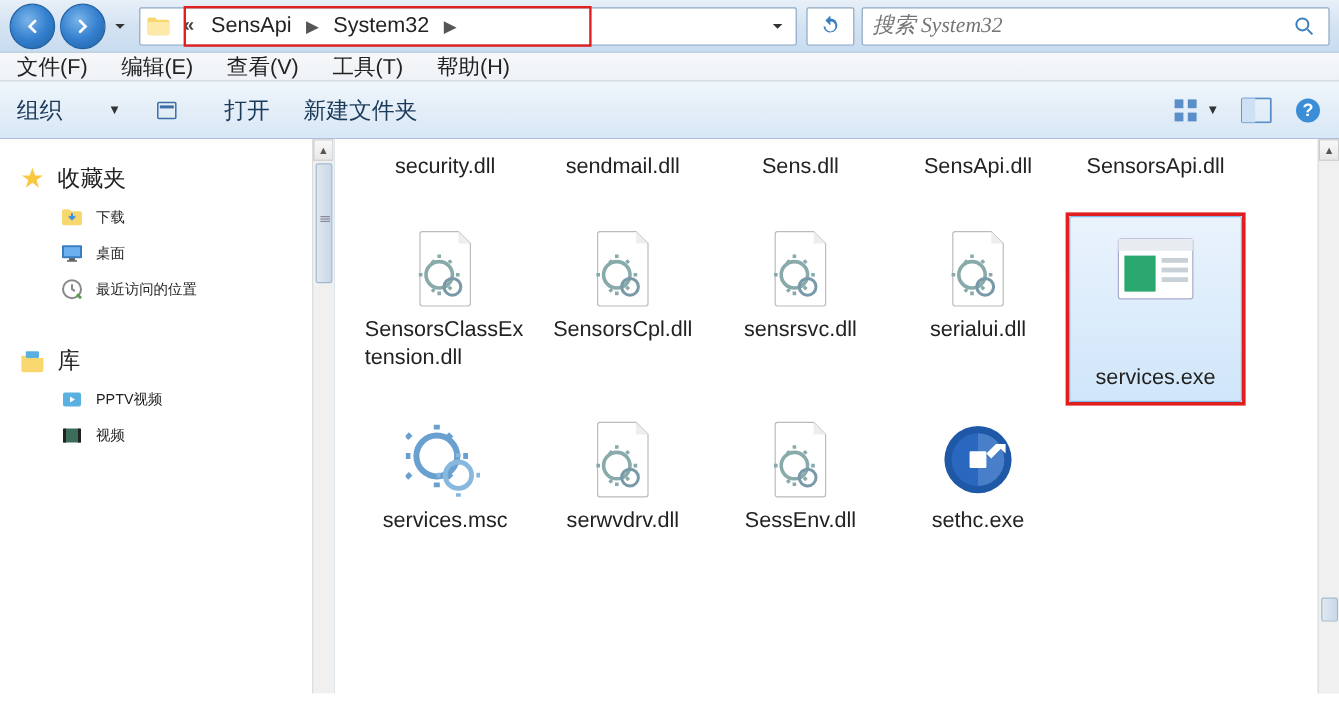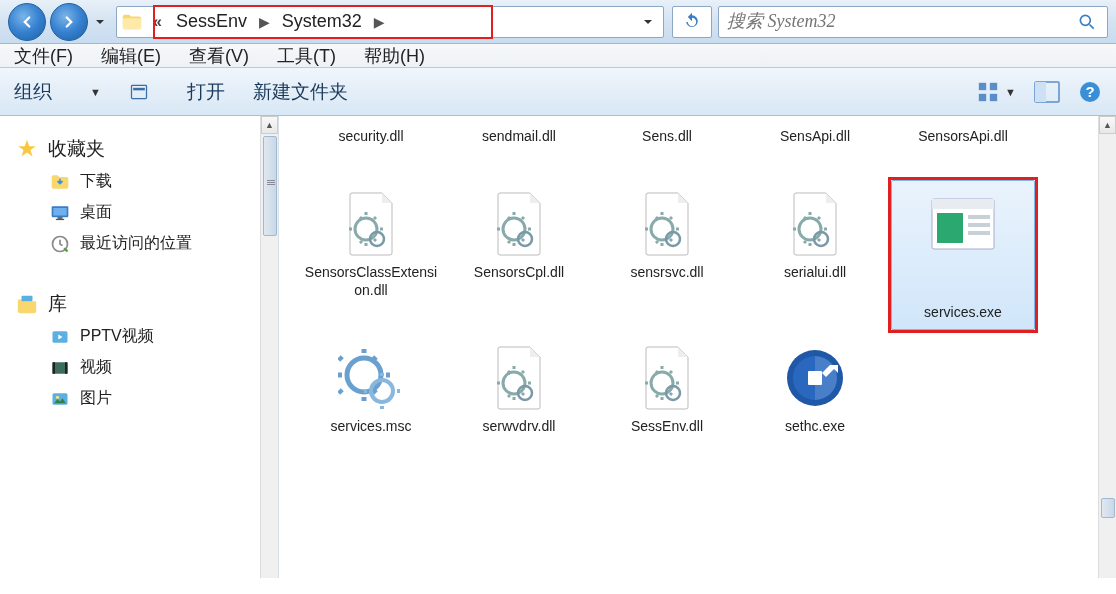--- a/index.html
+++ b/index.html
@@ -230,21 +230,21 @@
       font-size: 19px;
       color: #222;
       padding: 4px 10px;
       margin-top: 6px;
       cursor: pointer;
     }
     .sb-group-header .sb-icon { margin-right: 10px; }
     .sb-item {
       display: flex;
       align-items: center;
-      font-size: 16px;
+      font-size: 12px;
       color: #222;
       padding: 5px 10px 5px 44px;
       cursor: pointer;
     }
     .sb-item .sb-icon { margin-right: 10px; }
     .sb-icon svg { display: block; }
     .content-area {
       flex: 1;
       position: relative;
       background: #fff;
@@ -287,22 +287,21 @@
       pointer-events: none;
     }
     .file-icon {
       width: 70px;
       height: 70px;
       display: flex;
       align-items: center;
       justify-content: center;
     }
     .file-label {
-      text-align: center;
-      font-size: 14px;
+      font-size: 18px;
       color: #222;
       line-height: 1.3;
       margin-top: 4px;
       word-break: break-all;
       max-width: 100%;
     }
     .row-top .file-item { min-height: 50px; }
     .row-top { display: flex; }
     .row-top .file-item { padding-top: 0; }
     .row-top .file-label { margin-top: 0; }
@@ -359,21 +358,21 @@
   </div>
   <div class="address-bar">
     <div class="address-highlight"></div>
     <span class="folder-icon-small">
       <svg viewBox="0 0 24 24" width="22" height="22">
           <path fill="#f8d76e" d="M2 6a2 2 0 012-2h5l2 2h9a2 2 0 012 2v10a2 2 0 01-2 2H4a2 2 0 01-2-2V6z"></path>
           <path fill="#fde9a8" d="M2 8h20v10a2 2 0 01-2 2H4a2 2 0 01-2-2V8z"></path>
         </svg>
     </span>
     <span class="chevron-left-double">«</span>
-    <span class="breadcrumb-seg">SessEnv</span>
+    <span class="breadcrumb-seg">SensApi</span>
     <span class="breadcrumb-arrow">▶</span>
     <span class="breadcrumb-seg">System32</span>
     <span class="breadcrumb-arrow">▶</span>
     <span class="addr-dropdown">
       <svg width="10" height="10" viewBox="0 0 10 10">
           <path d="M1 3l4 4 4-4" fill="#333"></path>
         </svg>
     </span>
   </div>
   <div class="refresh-box">
@@ -500,30 +499,20 @@
     <div class="sb-item">
       <span class="sb-icon">
         <svg width="20" height="20" viewBox="0 0 24 24">
             <rect x="3" y="5" width="18" height="14" rx="2" fill="#3a6e5a"></rect>
             <rect x="3" y="5" width="3" height="14" fill="#222"></rect>
             <rect x="18" y="5" width="3" height="14" fill="#222"></rect>
           </svg>
       </span>
       <span>视频</span>
     </div>
-    <div class="sb-item">
-      <span class="sb-icon">
-        <svg width="20" height="20" viewBox="0 0 24 24">
-            <rect x="3" y="5" width="18" height="14" rx="2" fill="#5ab0e0"></rect>
-            <circle cx="9" cy="10" r="2" fill="#ffe070"></circle>
-            <path fill="#3a7e4a" d="M5 17l4-5 3 3 3-4 4 6H5z"></path>
-          </svg>
-      </span>
-      <span>图片</span>
-    </div>
 
     <div class="sb-scrollbar">
       <div class="sb-scroll-arrow">▲</div>
       <div class="sb-scroll-thumb">
           <div class="sb-scroll-grip"></div>
         </div>
     </div>
   </div>
 
   <div class="content-area">

